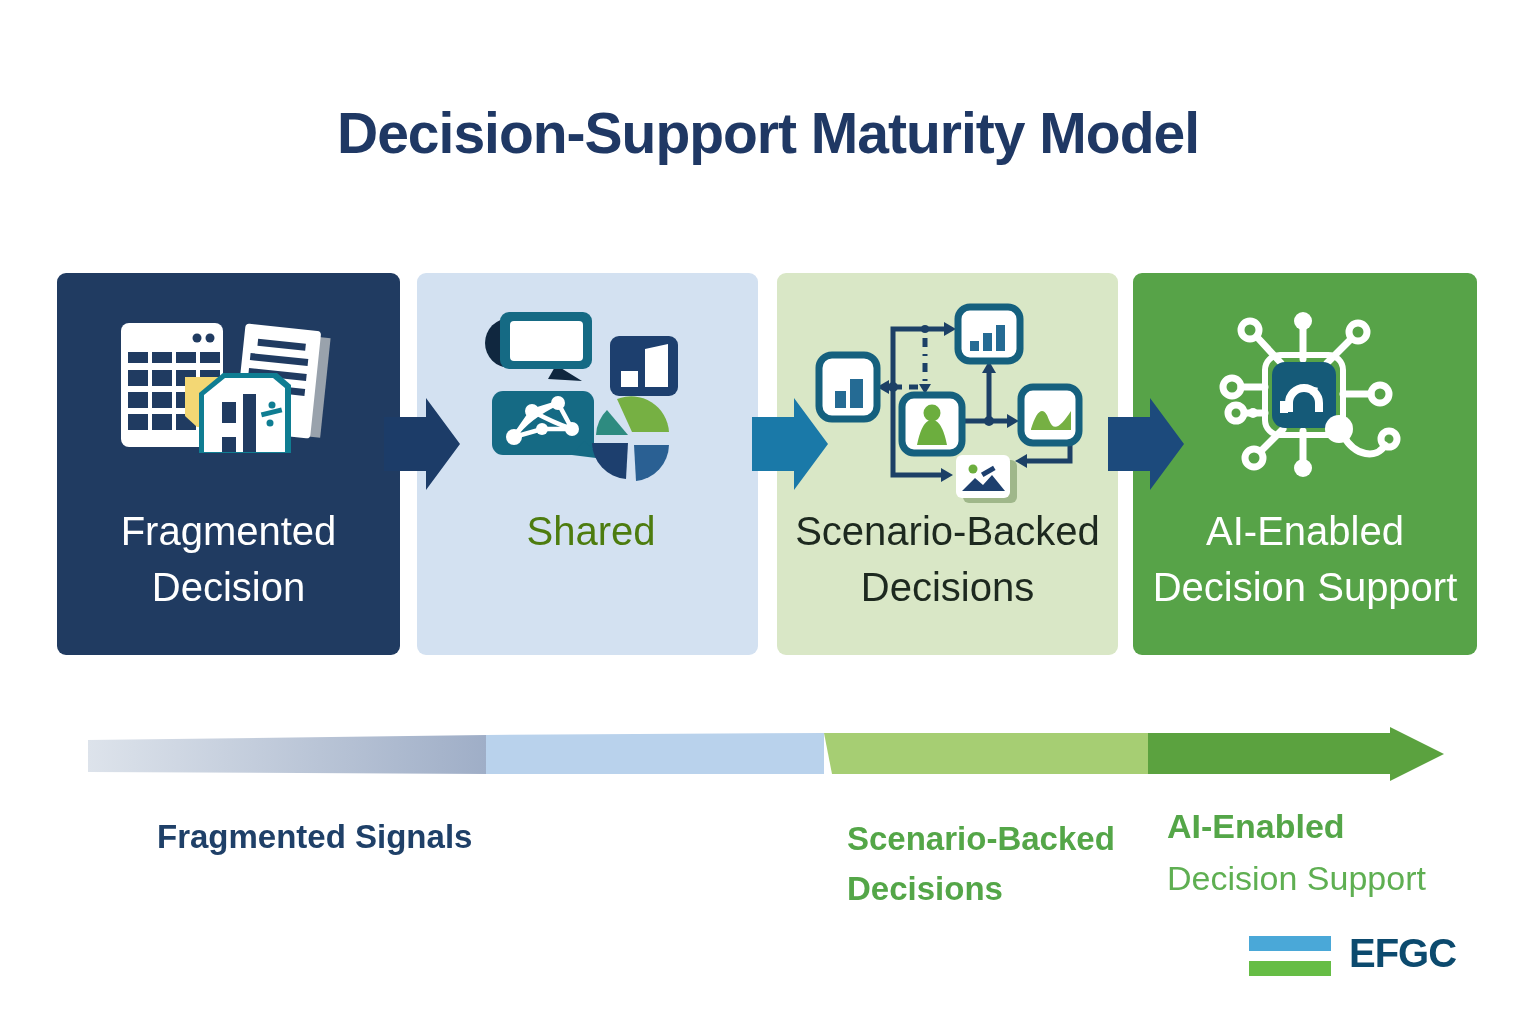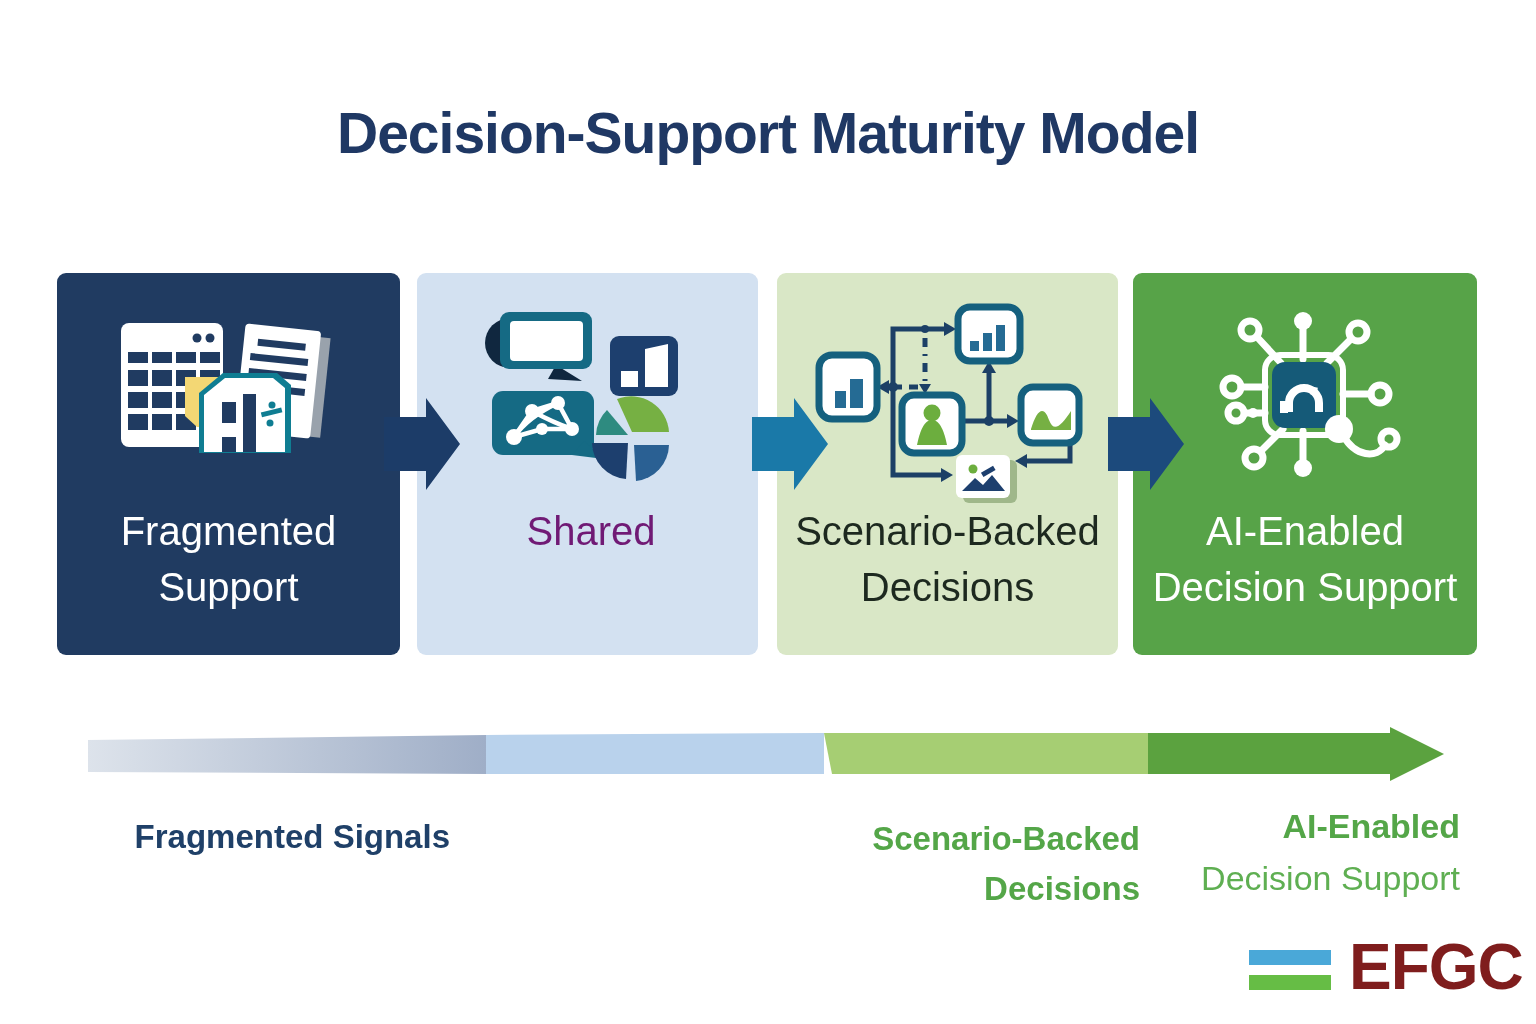--- a/index.html
+++ b/index.html
@@ -9,44 +9,44 @@
          font-size:57px;font-weight:700;color:#1f3864;letter-spacing:-1px;}
   .stage{position:absolute;top:273px;height:382px;border-radius:9px;}
   .stage.s1{left:57px;width:343px;background:#203b61;}
   .stage.s2{left:417px;width:341px;background:#d3e1f1;}
   .stage.s3{left:777px;width:341px;background:#d9e7c6;}
   .stage.s4{left:1133px;width:344px;background:#57a348;}
   .stage-icon{position:absolute;top:26px;left:50%;transform:translateX(-50%);}
   .stage-label{position:absolute;left:0;right:0;top:230px;text-align:center;
                font-size:40px;line-height:56px;font-weight:400;}
   .s1 .stage-label{color:#ffffff;}
-  .s2 .stage-label{color:#701a75;padding-left:7px;}
+  .s2 .stage-label{color:#4d7c0f;padding-left:7px;}
   .s3 .stage-label{color:#1d291f;}
   .s4 .stage-label{color:#ffffff;}
   .flow-arrow{position:absolute;top:396px;width:78px;height:96px;}
   .flow-arrow.a1{left:384px;}
   .flow-arrow.a2{left:752px;}
   .flow-arrow.a3{left:1108px;}
   .progress{position:absolute;left:84px;top:724px;}
-  .axis-label{position:absolute;text-align:right;white-space:nowrap;}
+  .axis-label{position:absolute;text-align:left;white-space:nowrap;margin-left:37px;}
   .axis-label .l1,.axis-label .l2{display:block;}
   .axis-navy{color:#1f4068;font-size:33px;font-weight:700;top:818px;}
   .axis-green{color:#54a648;font-size:33px;}
   .ax1{left:120px;width:330px;}
   .ax2{left:500px;width:290px;}
   .ax3{left:810px;width:330px;top:814px;font-weight:600;line-height:50px;}
   .ax4{left:1130px;width:330px;top:800px;line-height:52px;}
   .ax4 .l1{font-weight:700;font-size:34px;}
   .ax4 .l2{font-weight:400;font-size:34px;color:#5faf52;}
   .logo{position:absolute;left:1249px;top:930px;display:flex;align-items:center;}
   .logo-bars{display:flex;flex-direction:column;gap:10px;margin-right:18px;margin-top:6px;}
   .logo-bar{width:82px;height:15px;}
   .logo-bar.top{background:#4aa8d8;}
   .logo-bar.bottom{background:#66bd45;}
-  .logo-text{font-size:64px;font-weight:800;color:#7f1d1d;letter-spacing:-1px;}
+  .logo-text{font-size:40px;font-weight:800;color:#0c4a6e;letter-spacing:-1px;}
 </style>
 </head>
 <body>
 
 <div class="canvas">
 
   <div class="title">Decision-Support Maturity Model</div>
 
   <div class="stage s1">
     <svg class="stage-icon" width="240" height="198" viewBox="0 0 240 198">
@@ -91,21 +91,21 @@
         <rect x="113" y="138" width="14" height="15"></rect>
       </g>
       <g fill="#0f7d92">
         <circle cx="163" cy="106" r="3.5"></circle>
         <circle cx="161" cy="124" r="3.5"></circle>
         <rect x="152" y="111" width="21" height="5" transform="rotate(-14 162 113)"></rect>
       </g>
     </svg>
     <div class="stage-label">
       <span>Fragmented</span><br>
-      <span>Support</span>
+      <span>Decision</span>
     </div>
   </div>
 
   <div class="stage s2">
     <svg class="stage-icon" width="240" height="198" viewBox="0 0 240 198">
 
       <circle cx="42" cy="44" r="25" fill="#10273f"></circle>
       <path d="M88 66 l26 16 -34 -2 z" fill="#10273f"></path>
       <rect x="32" y="13" width="92" height="57" rx="9" fill="#156a84"></rect>
       <rect x="42" y="22" width="73" height="40" rx="4" fill="#ffffff"></rect>

